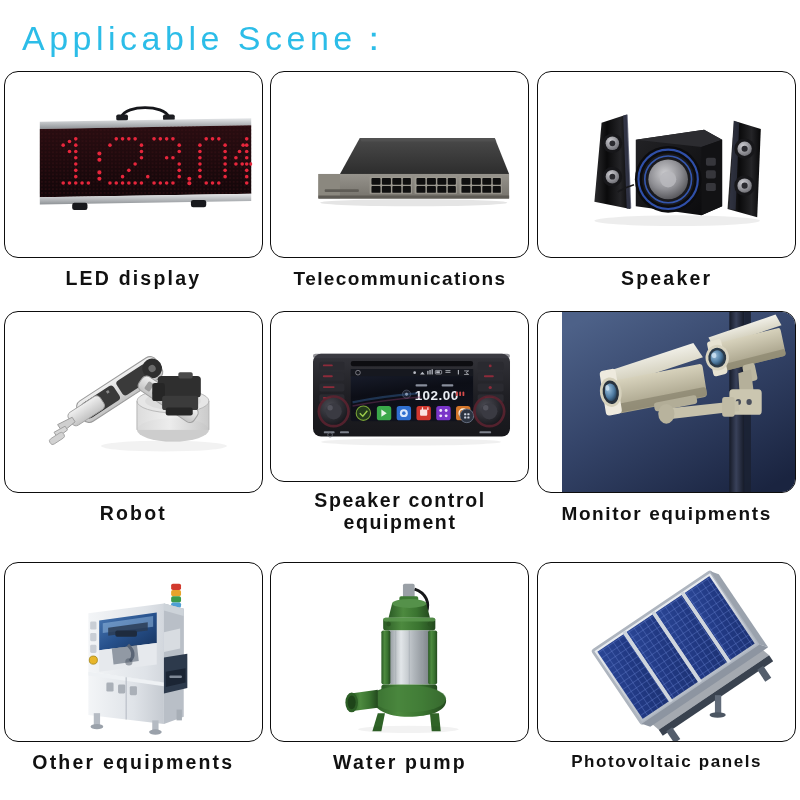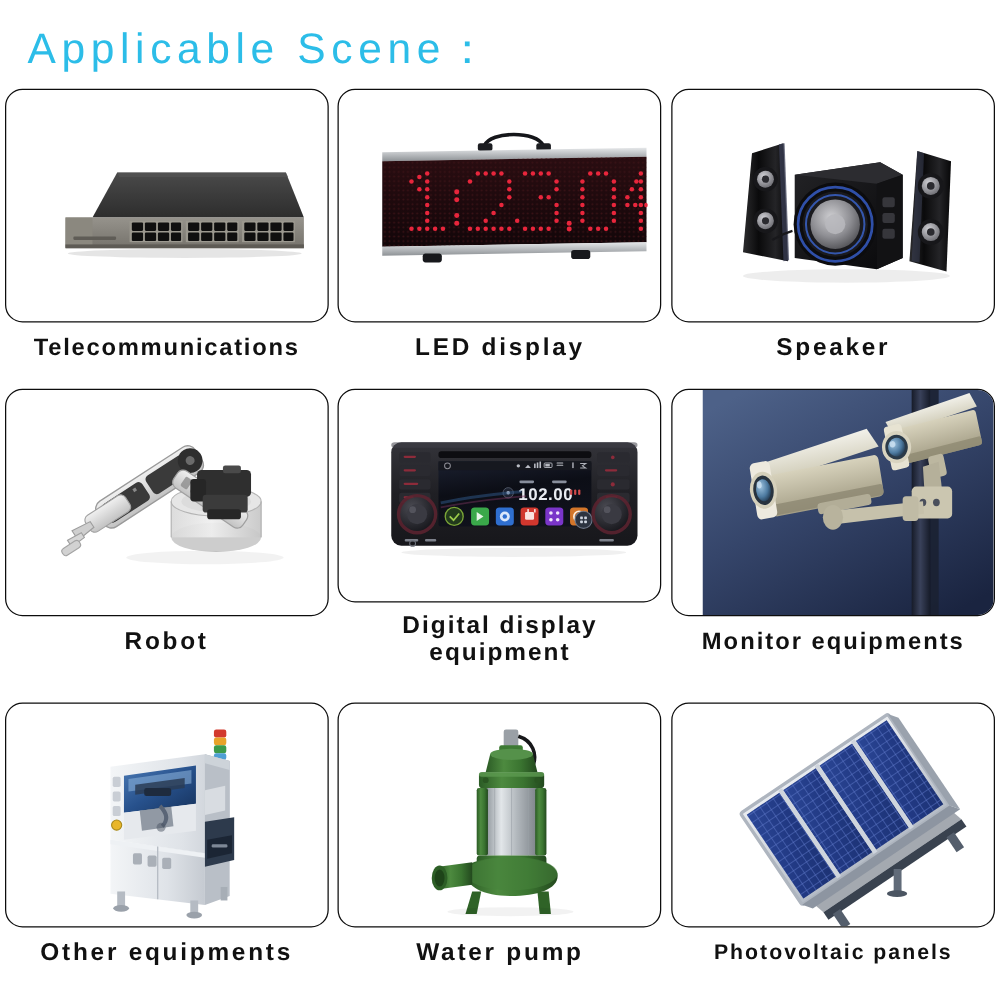--- a/index.html
+++ b/index.html
@@ -68,90 +68,20 @@
 </style>
 </head>
 <body>
 
 <div class="page">
 
   <div class="heading">Applicable Scene：</div>
 
   <div class="grid">
 
-    <div class="cell r1 c-telecom">
-      <div class="card">
-        <div class="art">
-          <svg viewBox="0 0 259 187" preserveAspectRatio="xMidYMid meet">
-            <defs>
-              <linearGradient id="swTop" x1="0" y1="0" x2="0" y2="1">
-                <stop offset="0" stop-color="#4a4a4a"></stop>
-                  <stop offset="1" stop-color="#2d2d2d"></stop>
-              </linearGradient>
-              <linearGradient id="swFace" x1="0" y1="0" x2="0" y2="1">
-                <stop offset="0" stop-color="#96938c"></stop>
-                  <stop offset="1" stop-color="#76736c"></stop>
-              </linearGradient>
-            </defs>
-
-            <path d="M50,104 L72,64 L222,64 L238,104 Z" fill="url(#swTop)"></path>
-            <path d="M72,64 L222,64 L224,68 L74,68 Z" fill="#575757" opacity="0.6"></path>
-
-            <rect x="26" y="104" width="212" height="27" fill="url(#swFace)"></rect>
-            <path d="M26,104 L50,104 L50,131 L26,131 Z" fill="#8b887f"></path>
-            <rect x="26" y="128" width="212" height="3.5" fill="#5e5b55"></rect>
-
-            <g>
-
-              <rect x="83" y="107" width="47" height="19" fill="#9b988f"></rect>
-              <g fill="#0f0f0f">
-                <rect x="85" y="108.5" width="10" height="7.5" rx="1"></rect>
-                  <rect x="96.6" y="108.5" width="10" height="7.5" rx="1"></rect>
-                <rect x="108.2" y="108.5" width="10" height="7.5" rx="1"></rect>
-                  <rect x="119.8" y="108.5" width="9" height="7.5" rx="1"></rect>
-                <rect x="85" y="117.5" width="10" height="7.5" rx="1"></rect>
-                  <rect x="96.6" y="117.5" width="10" height="7.5" rx="1"></rect>
-                <rect x="108.2" y="117.5" width="10" height="7.5" rx="1"></rect>
-                  <rect x="119.8" y="117.5" width="9" height="7.5" rx="1"></rect>
-              </g>
-
-              <rect x="133" y="107" width="47" height="19" fill="#9b988f"></rect>
-              <g fill="#0f0f0f">
-                <rect x="135" y="108.5" width="10" height="7.5" rx="1"></rect>
-                  <rect x="146.6" y="108.5" width="10" height="7.5" rx="1"></rect>
-                <rect x="158.2" y="108.5" width="10" height="7.5" rx="1"></rect>
-                  <rect x="169.8" y="108.5" width="9" height="7.5" rx="1"></rect>
-                <rect x="135" y="117.5" width="10" height="7.5" rx="1"></rect>
-                  <rect x="146.6" y="117.5" width="10" height="7.5" rx="1"></rect>
-                <rect x="158.2" y="117.5" width="10" height="7.5" rx="1"></rect>
-                  <rect x="169.8" y="117.5" width="9" height="7.5" rx="1"></rect>
-              </g>
-
-              <rect x="183" y="107" width="47" height="19" fill="#9b988f"></rect>
-              <g fill="#0f0f0f">
-                <rect x="185" y="108.5" width="10" height="7.5" rx="1"></rect>
-                  <rect x="196.6" y="108.5" width="10" height="7.5" rx="1"></rect>
-                <rect x="208.2" y="108.5" width="10" height="7.5" rx="1"></rect>
-                  <rect x="219.8" y="108.5" width="9" height="7.5" rx="1"></rect>
-                <rect x="185" y="117.5" width="10" height="7.5" rx="1"></rect>
-                  <rect x="196.6" y="117.5" width="10" height="7.5" rx="1"></rect>
-                <rect x="208.2" y="117.5" width="10" height="7.5" rx="1"></rect>
-                  <rect x="219.8" y="117.5" width="9" height="7.5" rx="1"></rect>
-              </g>
-            </g>
-
-            <rect x="33" y="121" width="38" height="3" rx="1" fill="#5f5c56"></rect>
-
-            <ellipse cx="132" cy="136" rx="104" ry="4" fill="#000" opacity="0.10"></ellipse>
-          </svg>
-        </div>
-      </div>
-      <div class="label">Telecommunications</div>
-    </div>
-
     <div class="cell r1 c-led">
       <div class="card">
         <div class="art">
           <svg viewBox="0 0 259 187" preserveAspectRatio="xMidYMid meet">
             <defs>
               <linearGradient id="ledRail" x1="0" y1="0" x2="0" y2="1">
                 <stop offset="0" stop-color="#e6e8ea"></stop>
                   <stop offset="1" stop-color="#8e9296"></stop>
               </linearGradient>
               <linearGradient id="ledFace" x1="0" y1="0" x2="0" y2="1">
@@ -283,20 +213,90 @@
                 <rect x="240" y="105" width="4" height="4" rx="2"></rect>
                   <rect x="240" y="112" width="4" height="4" rx="2"></rect>
               </g>
             </g>
           </svg>
         </div>
       </div>
       <div class="label">LED display</div>
     </div>
 
+    <div class="cell r1 c-telecom">
+      <div class="card">
+        <div class="art">
+          <svg viewBox="0 0 259 187" preserveAspectRatio="xMidYMid meet">
+            <defs>
+              <linearGradient id="swTop" x1="0" y1="0" x2="0" y2="1">
+                <stop offset="0" stop-color="#4a4a4a"></stop>
+                  <stop offset="1" stop-color="#2d2d2d"></stop>
+              </linearGradient>
+              <linearGradient id="swFace" x1="0" y1="0" x2="0" y2="1">
+                <stop offset="0" stop-color="#96938c"></stop>
+                  <stop offset="1" stop-color="#76736c"></stop>
+              </linearGradient>
+            </defs>
+
+            <path d="M50,104 L72,64 L222,64 L238,104 Z" fill="url(#swTop)"></path>
+            <path d="M72,64 L222,64 L224,68 L74,68 Z" fill="#575757" opacity="0.6"></path>
+
+            <rect x="26" y="104" width="212" height="27" fill="url(#swFace)"></rect>
+            <path d="M26,104 L50,104 L50,131 L26,131 Z" fill="#8b887f"></path>
+            <rect x="26" y="128" width="212" height="3.5" fill="#5e5b55"></rect>
+
+            <g>
+
+              <rect x="83" y="107" width="47" height="19" fill="#9b988f"></rect>
+              <g fill="#0f0f0f">
+                <rect x="85" y="108.5" width="10" height="7.5" rx="1"></rect>
+                  <rect x="96.6" y="108.5" width="10" height="7.5" rx="1"></rect>
+                <rect x="108.2" y="108.5" width="10" height="7.5" rx="1"></rect>
+                  <rect x="119.8" y="108.5" width="9" height="7.5" rx="1"></rect>
+                <rect x="85" y="117.5" width="10" height="7.5" rx="1"></rect>
+                  <rect x="96.6" y="117.5" width="10" height="7.5" rx="1"></rect>
+                <rect x="108.2" y="117.5" width="10" height="7.5" rx="1"></rect>
+                  <rect x="119.8" y="117.5" width="9" height="7.5" rx="1"></rect>
+              </g>
+
+              <rect x="133" y="107" width="47" height="19" fill="#9b988f"></rect>
+              <g fill="#0f0f0f">
+                <rect x="135" y="108.5" width="10" height="7.5" rx="1"></rect>
+                  <rect x="146.6" y="108.5" width="10" height="7.5" rx="1"></rect>
+                <rect x="158.2" y="108.5" width="10" height="7.5" rx="1"></rect>
+                  <rect x="169.8" y="108.5" width="9" height="7.5" rx="1"></rect>
+                <rect x="135" y="117.5" width="10" height="7.5" rx="1"></rect>
+                  <rect x="146.6" y="117.5" width="10" height="7.5" rx="1"></rect>
+                <rect x="158.2" y="117.5" width="10" height="7.5" rx="1"></rect>
+                  <rect x="169.8" y="117.5" width="9" height="7.5" rx="1"></rect>
+              </g>
+
+              <rect x="183" y="107" width="47" height="19" fill="#9b988f"></rect>
+              <g fill="#0f0f0f">
+                <rect x="185" y="108.5" width="10" height="7.5" rx="1"></rect>
+                  <rect x="196.6" y="108.5" width="10" height="7.5" rx="1"></rect>
+                <rect x="208.2" y="108.5" width="10" height="7.5" rx="1"></rect>
+                  <rect x="219.8" y="108.5" width="9" height="7.5" rx="1"></rect>
+                <rect x="185" y="117.5" width="10" height="7.5" rx="1"></rect>
+                  <rect x="196.6" y="117.5" width="10" height="7.5" rx="1"></rect>
+                <rect x="208.2" y="117.5" width="10" height="7.5" rx="1"></rect>
+                  <rect x="219.8" y="117.5" width="9" height="7.5" rx="1"></rect>
+              </g>
+            </g>
+
+            <rect x="33" y="121" width="38" height="3" rx="1" fill="#5f5c56"></rect>
+
+            <ellipse cx="132" cy="136" rx="104" ry="4" fill="#000" opacity="0.10"></ellipse>
+          </svg>
+        </div>
+      </div>
+      <div class="label">Telecommunications</div>
+    </div>
+
     <div class="cell r1 c-speaker">
       <div class="card">
         <div class="art">
           <svg viewBox="0 0 259 187" preserveAspectRatio="xMidYMid meet">
             <defs>
               <linearGradient id="satG" x1="0" y1="0" x2="1" y2="0">
                 <stop offset="0" stop-color="#2c2c2e"></stop>
                   <stop offset="0.35" stop-color="#0a0a0b"></stop>
                 <stop offset="0.72" stop-color="#242427"></stop>
                   <stop offset="1" stop-color="#070708"></stop>
@@ -559,21 +559,21 @@
             <g fill="#7d818b">
               <rect x="32" y="124" width="12" height="2.4" rx="1"></rect>
               <rect x="50" y="124" width="10" height="2.4" rx="1"></rect>
               <rect x="205" y="124" width="13" height="2.4" rx="1"></rect>
             </g>
             <circle cx="39" cy="128" r="2.6" fill="none" stroke="#6e727c" stroke-width="0.9"></circle>
             <ellipse cx="129" cy="136" rx="100" ry="4" fill="#000" opacity="0.06"></ellipse>
           </svg>
         </div>
       </div>
-      <div class="label">Digital display
+      <div class="label">Speaker control
 equipment</div>
     </div>
 
     <div class="cell r2 c-monitor">
       <div class="card">
         <div class="art">
           <svg viewBox="0 0 259 182" preserveAspectRatio="none">
             <defs>
               <linearGradient id="skyG" x1="0.15" y1="0" x2="0.85" y2="1">
                 <stop offset="0" stop-color="#4d6188"></stop>

